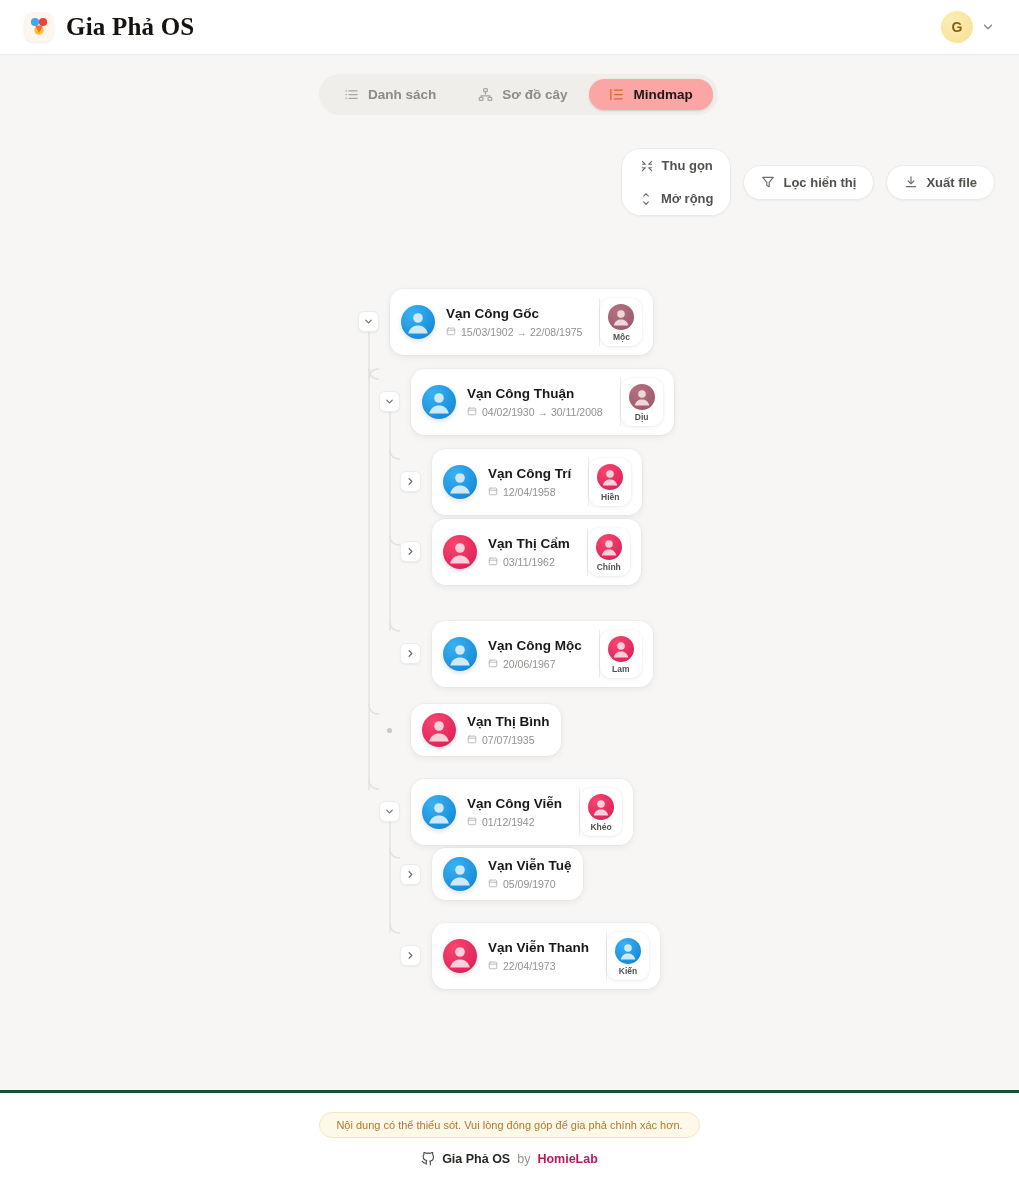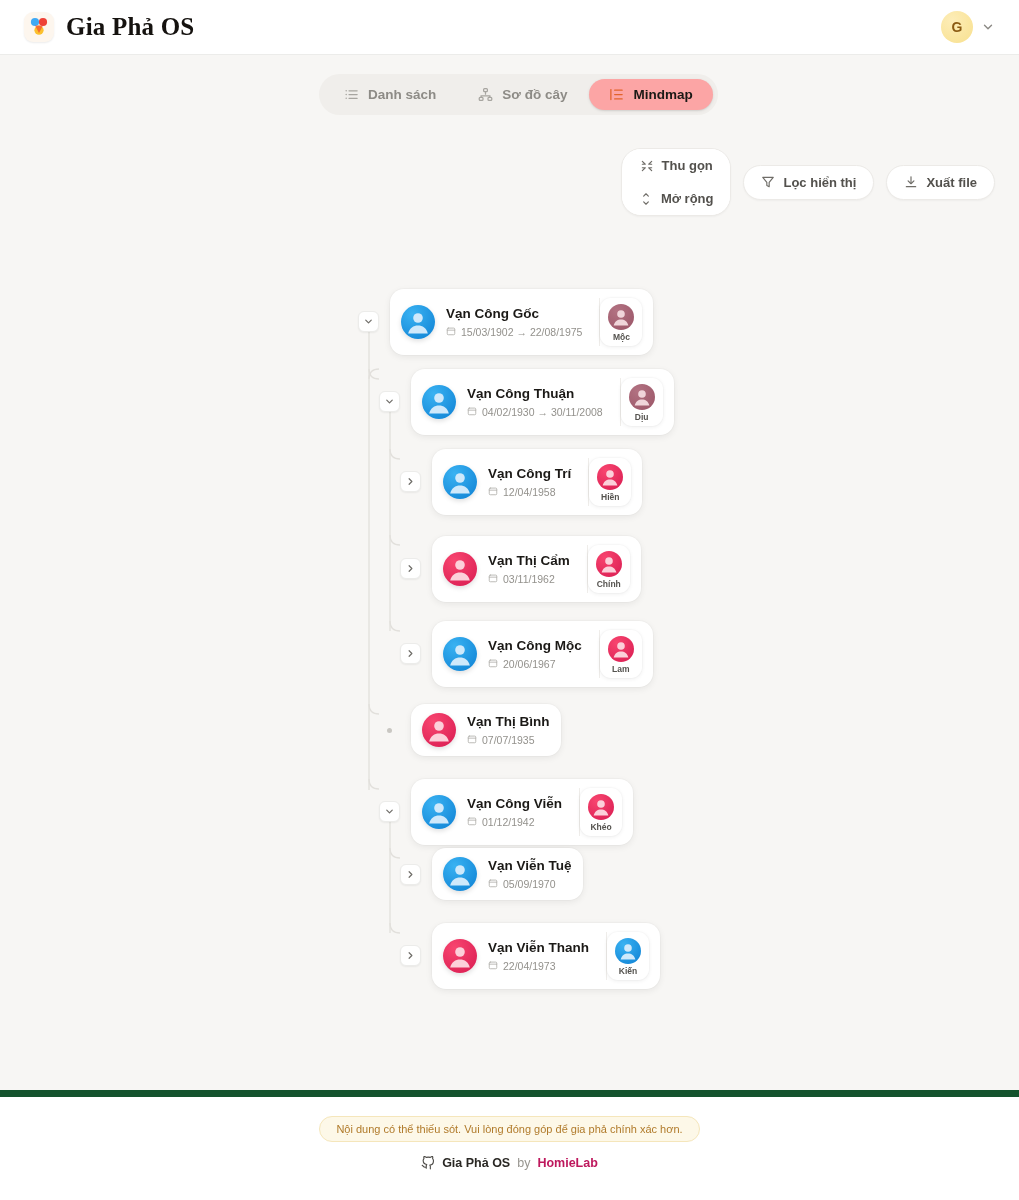--- a/index.html
+++ b/index.html
@@ -148,21 +148,21 @@
   .s-avatar { width: 26px; height: 26px; border-radius: 50%; position: relative; }
   .s-avatar svg { position: absolute; inset: 0; }
   .s-avatar.male          { background: radial-gradient(circle at 34% 26%, #39b2f2, #0e80d3); }
   .s-avatar.female        { background: radial-gradient(circle at 34% 26%, #f8456f, #d81b51); }
   .s-avatar.female-muted  { background: radial-gradient(circle at 34% 26%, #b27282, #9a5466); }
   .s-name { font-size: 8.5px; font-weight: 700; color: #55534f; line-height: 1; }
 
   
   .footer {
     position: absolute; left: 0; bottom: 0; width: 1019px; height: 110px;
-    background: #ffffff; border-top: 7px solid #14532d;
+    background: #ffffff; border-top: 3px solid #14532d;
     display: flex; flex-direction: column; align-items: center; padding-top: 19px; gap: 14px;
   }
   .notice {
     background: #fdf8e8; border: 1px solid #f5e6bb; border-radius: 14px;
     padding: 6px 16px; font-size: 11px; color: #b07a2a;
   }
   .fline { display: flex; align-items: center; gap: 7px; font-size: 12.5px; }
   .fline svg { width: 14px; height: 14px; color: #4b4945; }
   .f-app { font-weight: 700; color: #2a2824; }
   .f-by { color: #97958f; }
@@ -385,21 +385,21 @@
                   <circle cx="13" cy="10" r="3.8" fill="#fcd0da"></circle>
                   <path d="M5.6 21.5c1-4.2 4-6.1 7.4-6.1s6.4 1.9 7.4 6.1z" fill="#fcd0da"></path>
                 </svg>
             </div>
             <span class="s-name">Hiền</span>
           </div>
         </div>
       </div>
     </div>
 
-    <div class="node" style="left:400px; top:336px;">
+    <div class="node" style="left:400px; top:319px;">
       <div class="toggle">
         <svg viewBox="0 0 24 24" fill="none" stroke="currentColor" stroke-width="2.6" stroke-linecap="round" stroke-linejoin="round">
             <polyline points="9 6 15 12 9 18"></polyline>
           </svg>
       </div>
       <div class="card">
         <div class="p-avatar female">
           <svg viewBox="0 0 34 34">
               <circle cx="17" cy="13" r="4.8" fill="#fcd0da"></circle>
               <path d="M7.2 28.5c1.3-5.4 5.3-7.9 9.8-7.9s8.5 2.5 9.8 7.9z" fill="#fcd0da"></path>

